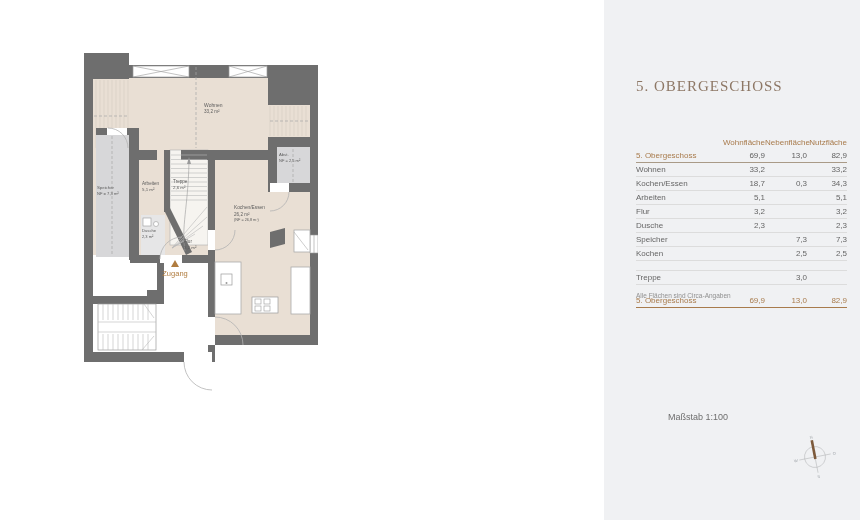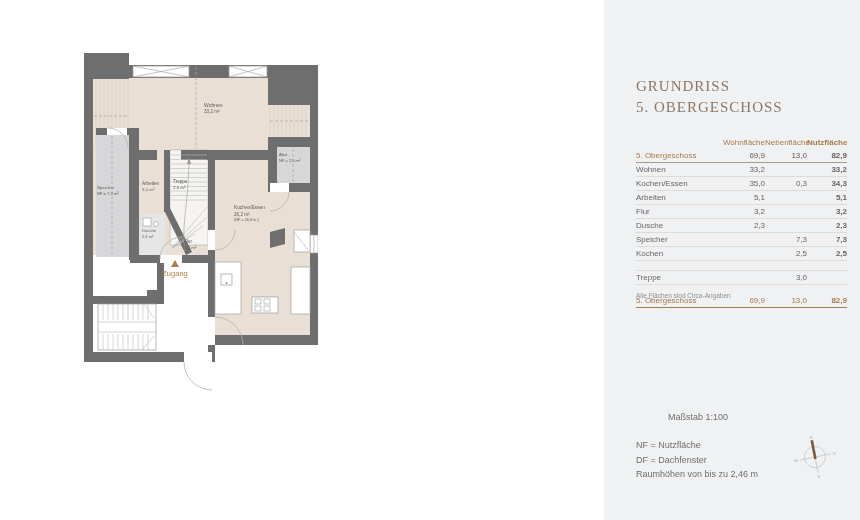--- a/index.html
+++ b/index.html
@@ -9,21 +9,21 @@
   
   .panel{position:absolute;left:604px;top:0;width:256px;height:520px;background:#f0f1f3;}
   .title{position:absolute;left:32px;top:76px;font-family:"Liberation Serif",serif;
          font-size:15px;line-height:21px;letter-spacing:1px;color:#8d7765;}
   .table{position:absolute;left:32px;top:136px;width:211px;font-size:8px;color:#666666;}
   .trow{display:flex;align-items:center;height:13px;line-height:13px;border-bottom:1px solid #dcdcdc;}
   .trow.thead{border-bottom:none;color:#a87b4c;}
   .c{white-space:nowrap;}
   .lbl{width:83px;text-align:left;overflow:hidden;}
   .v{text-align:right;}
-  .v1{width:46px;} .v2{width:42px;} .v3{width:40px;font-weight:bold;}
+  .v1{width:46px;} .v2{width:42px;} .v3{width:40px;}
   .trow.hl{color:#a87b4c;}
   .trow.hl-top{border-bottom-color:#a99a87;}
   .trow.hl-top .v{color:#606060;}
   .trow.hl-total{border-bottom-color:#a87b4c;}
   .trow.spacer{height:9px;border-bottom:none;}
   .trow.spacer.line{border-bottom:1px solid #dcdcdc;}
   .footnote{position:absolute;left:32px;top:292px;font-size:6.5px;color:#8f8f8f;}
   .scale{position:absolute;left:32px;top:412px;font-size:9px;color:#6e6e6e;padding-left:32px;}
   .legend{position:absolute;left:32px;top:438px;font-size:9px;line-height:14.5px;color:#6e6e6e;}
   .compass{position:absolute;left:187px;top:433px;}
@@ -239,21 +239,20 @@
         <text class="roomlabel" x="100" y="191" font-size="4.6">Flur</text>
         <text class="roomlabel" x="100" y="197" font-size="4.4">3,2 m²</text>
         <polygon points="87,215 95,215 91,208" fill="#b07c3f"></polygon>
         <text class="accent" x="91" y="224" font-size="7.5" text-anchor="middle">Zugang</text>
       </g>
     </svg>
   </div>
 
   <div class="panel">
     <div class="title">
-      <div>GRUNDRISS</div>
       <div>5. OBERGESCHOSS</div>
     </div>
 
     <div class="table">
       <div class="trow thead">
         <span class="c lbl"></span>
         <span class="c v v1">Wohnfläche</span>
         <span class="c v v2">Nebenfläche</span>
         <span class="c v v3">Nutzfläche</span>
       </div>
@@ -264,21 +263,21 @@
           <span class="c v v3">82,9</span>
         </div>
         <div class="trow">
           <span class="c lbl">Wohnen</span>
           <span class="c v v1">33,2</span>
           <span class="c v v2"></span>
           <span class="c v v3">33,2</span>
         </div>
         <div class="trow">
           <span class="c lbl">Kochen/Essen</span>
-          <span class="c v v1">35,0</span>
+          <span class="c v v1">18,7</span>
           <span class="c v v2">0,3</span>
           <span class="c v v3">34,3</span>
         </div>
         <div class="trow">
           <span class="c lbl">Arbeiten</span>
           <span class="c v v1">5,1</span>
           <span class="c v v2"></span>
           <span class="c v v3">5,1</span>
         </div>
         <div class="trow">
@@ -328,25 +327,20 @@
           <span class="c v v1">69,9</span>
           <span class="c v v2">13,0</span>
           <span class="c v v3">82,9</span>
         </div>
     </div>
 
     <div class="footnote">Alle Flächen sind Circa-Angaben</div>
 
     <div class="scale">Maßstab 1:100</div>
 
-    <div class="legend">
-      <div>NF = Nutzfläche</div>
-      <div>DF = Dachfenster</div>
-      <div>Raumhöhen von bis zu 2,46 m</div>
-    </div>
 
     <div class="compass">
       <svg width="48" height="48" viewBox="0 0 48 48">
         <g transform="rotate(-11 24 24)">
           <g stroke="#b9babc" stroke-width="0.6" fill="none">
             <line x1="24" y1="8" x2="24" y2="40"></line>
             <line x1="8" y1="24" x2="40" y2="24"></line>
             <circle cx="24" cy="24" r="10.5"></circle>
           </g>
           <line x1="24" y1="26" x2="24" y2="7" stroke="#7d5a3c" stroke-width="2.6"></line>

